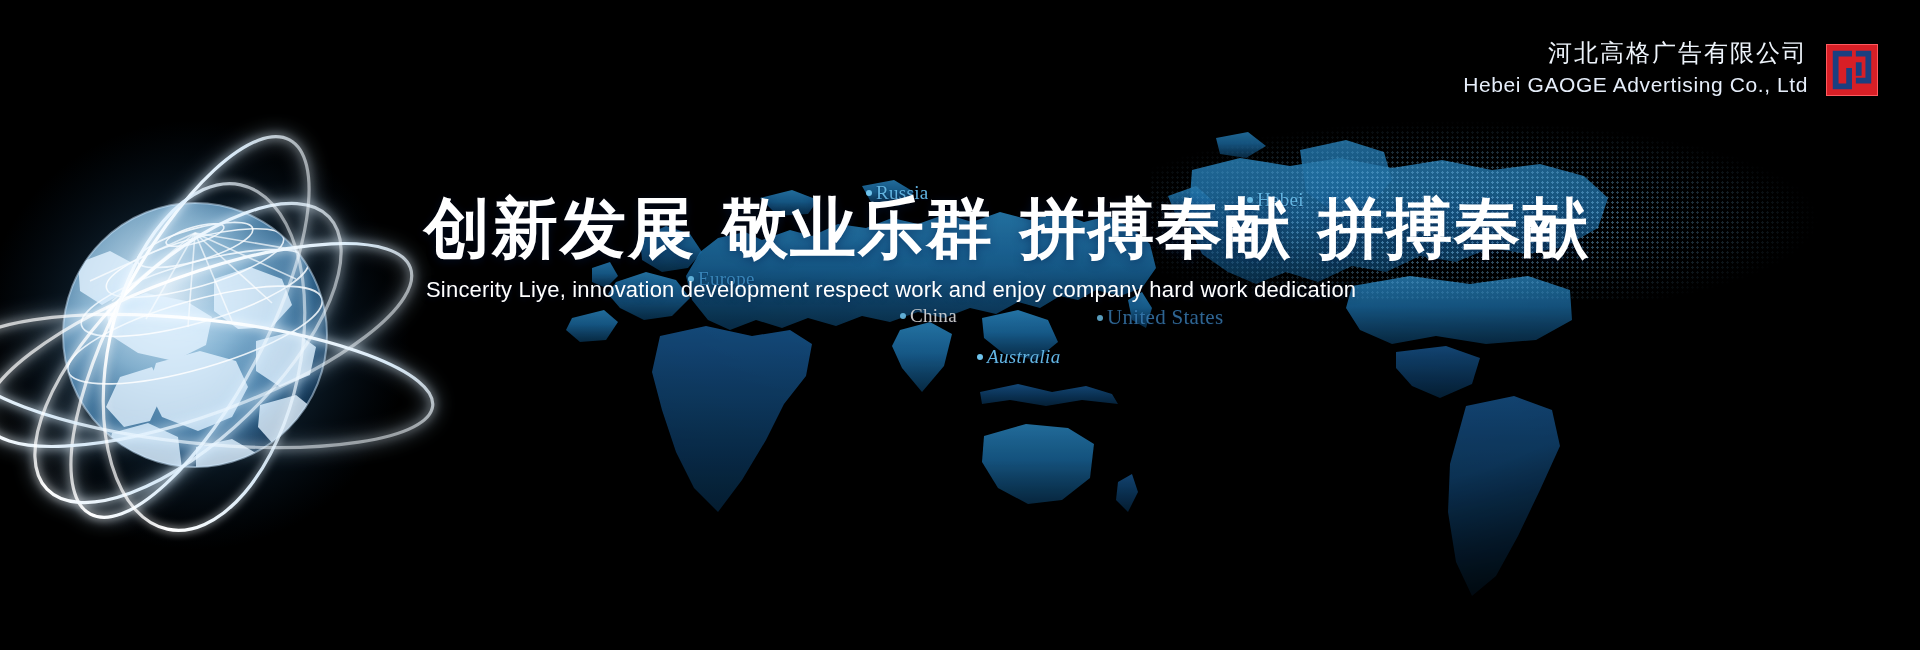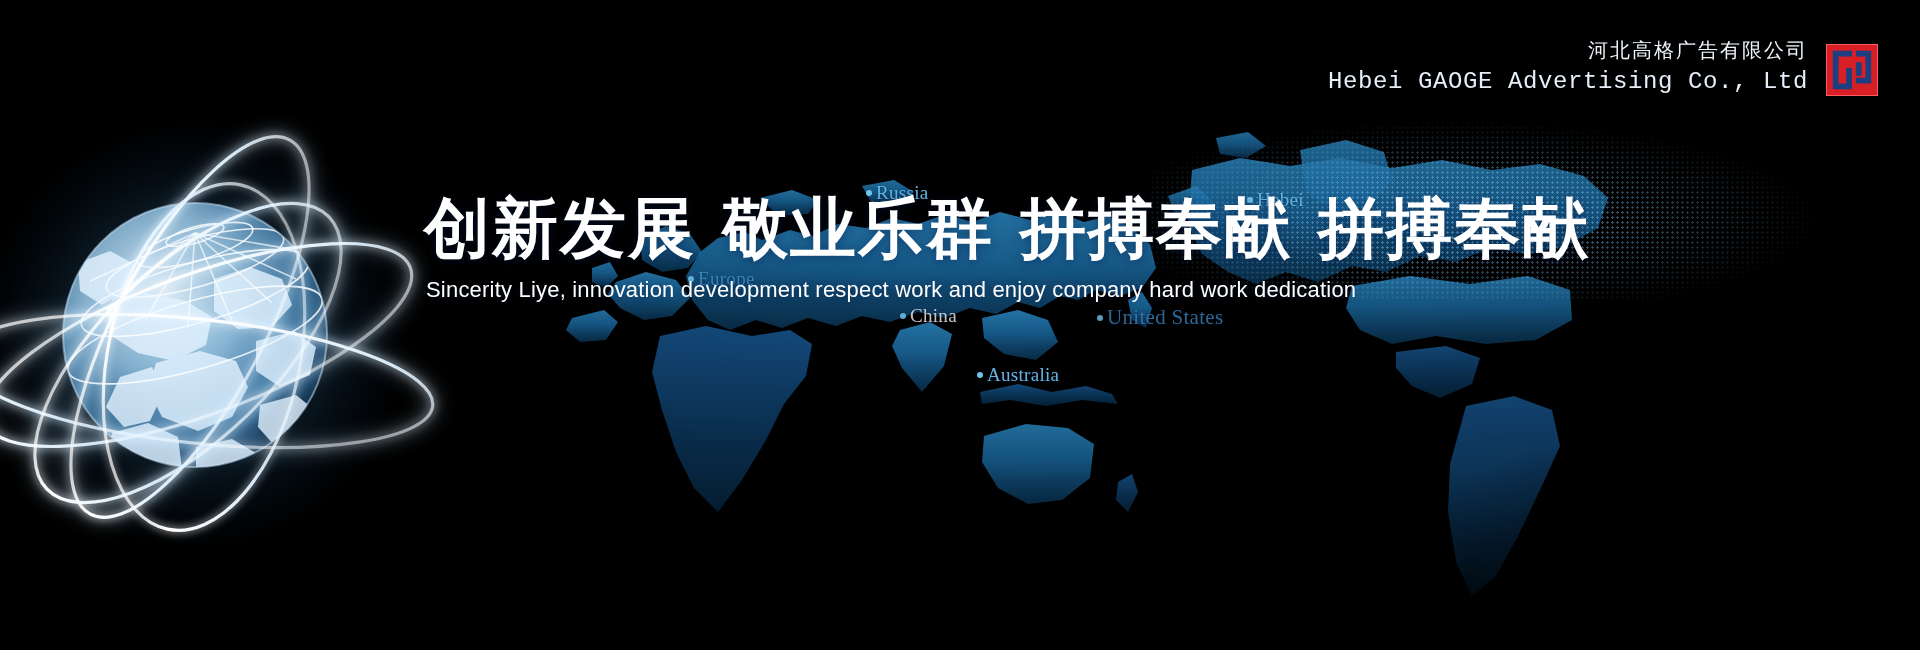--- a/index.html
+++ b/index.html
@@ -59,48 +59,48 @@
     background:#6fc4ec;
     vertical-align:middle;
     margin-right:4px;
     margin-top:-3px;
   }
   .lbl-russia   { left:866px; top:182px; }
   .lbl-canada   { left:1247px; top:189px; }
   .lbl-europe   { left:688px; top:268px; color:#3f8fc4; opacity:.85; }
   .lbl-china    { left:900px; top:305px; color:#e5e5e5; opacity:.85; }
   .lbl-us       { left:1097px; top:305px; color:#3a7fb6; opacity:.8; font-size:21px;}
-  .lbl-australia{ left:977px; top:364px; }
+  .lbl-australia{ left:977px; top:346px;font-style:italic; }
 
   
   .globe-art{
     position:absolute;
     left:-40px; top:95px;
     width:470px; height:450px;
     pointer-events:none;
   }
   .globe-art svg{ display:block; width:100%; height:100%; overflow:visible; }
 
   
   .company-block{
     position:absolute;
     right:112px; top:38px;
     text-align:right;
     line-height:1.28;
   }
   .company-cn{
     font-family:"Liberation Serif", serif;
-    font-size:20px;
+    font-size:24px;
     color:#eef4fb;
     letter-spacing:2px;
     white-space:nowrap;
   }
   .company-en{
-    font-family:Liberation Mono, monospace;
-    font-size:24px;
+    font-family:Liberation Sans, sans-serif;
+    font-size:21px;
     color:#e6eefa;
     letter-spacing:.6px;
     white-space:nowrap;
     margin-top:3px;
   }
   .logo-mark{
     position:absolute;
     right:42px; top:44px;
     width:52px; height:52px;
     background:#d81f26;

